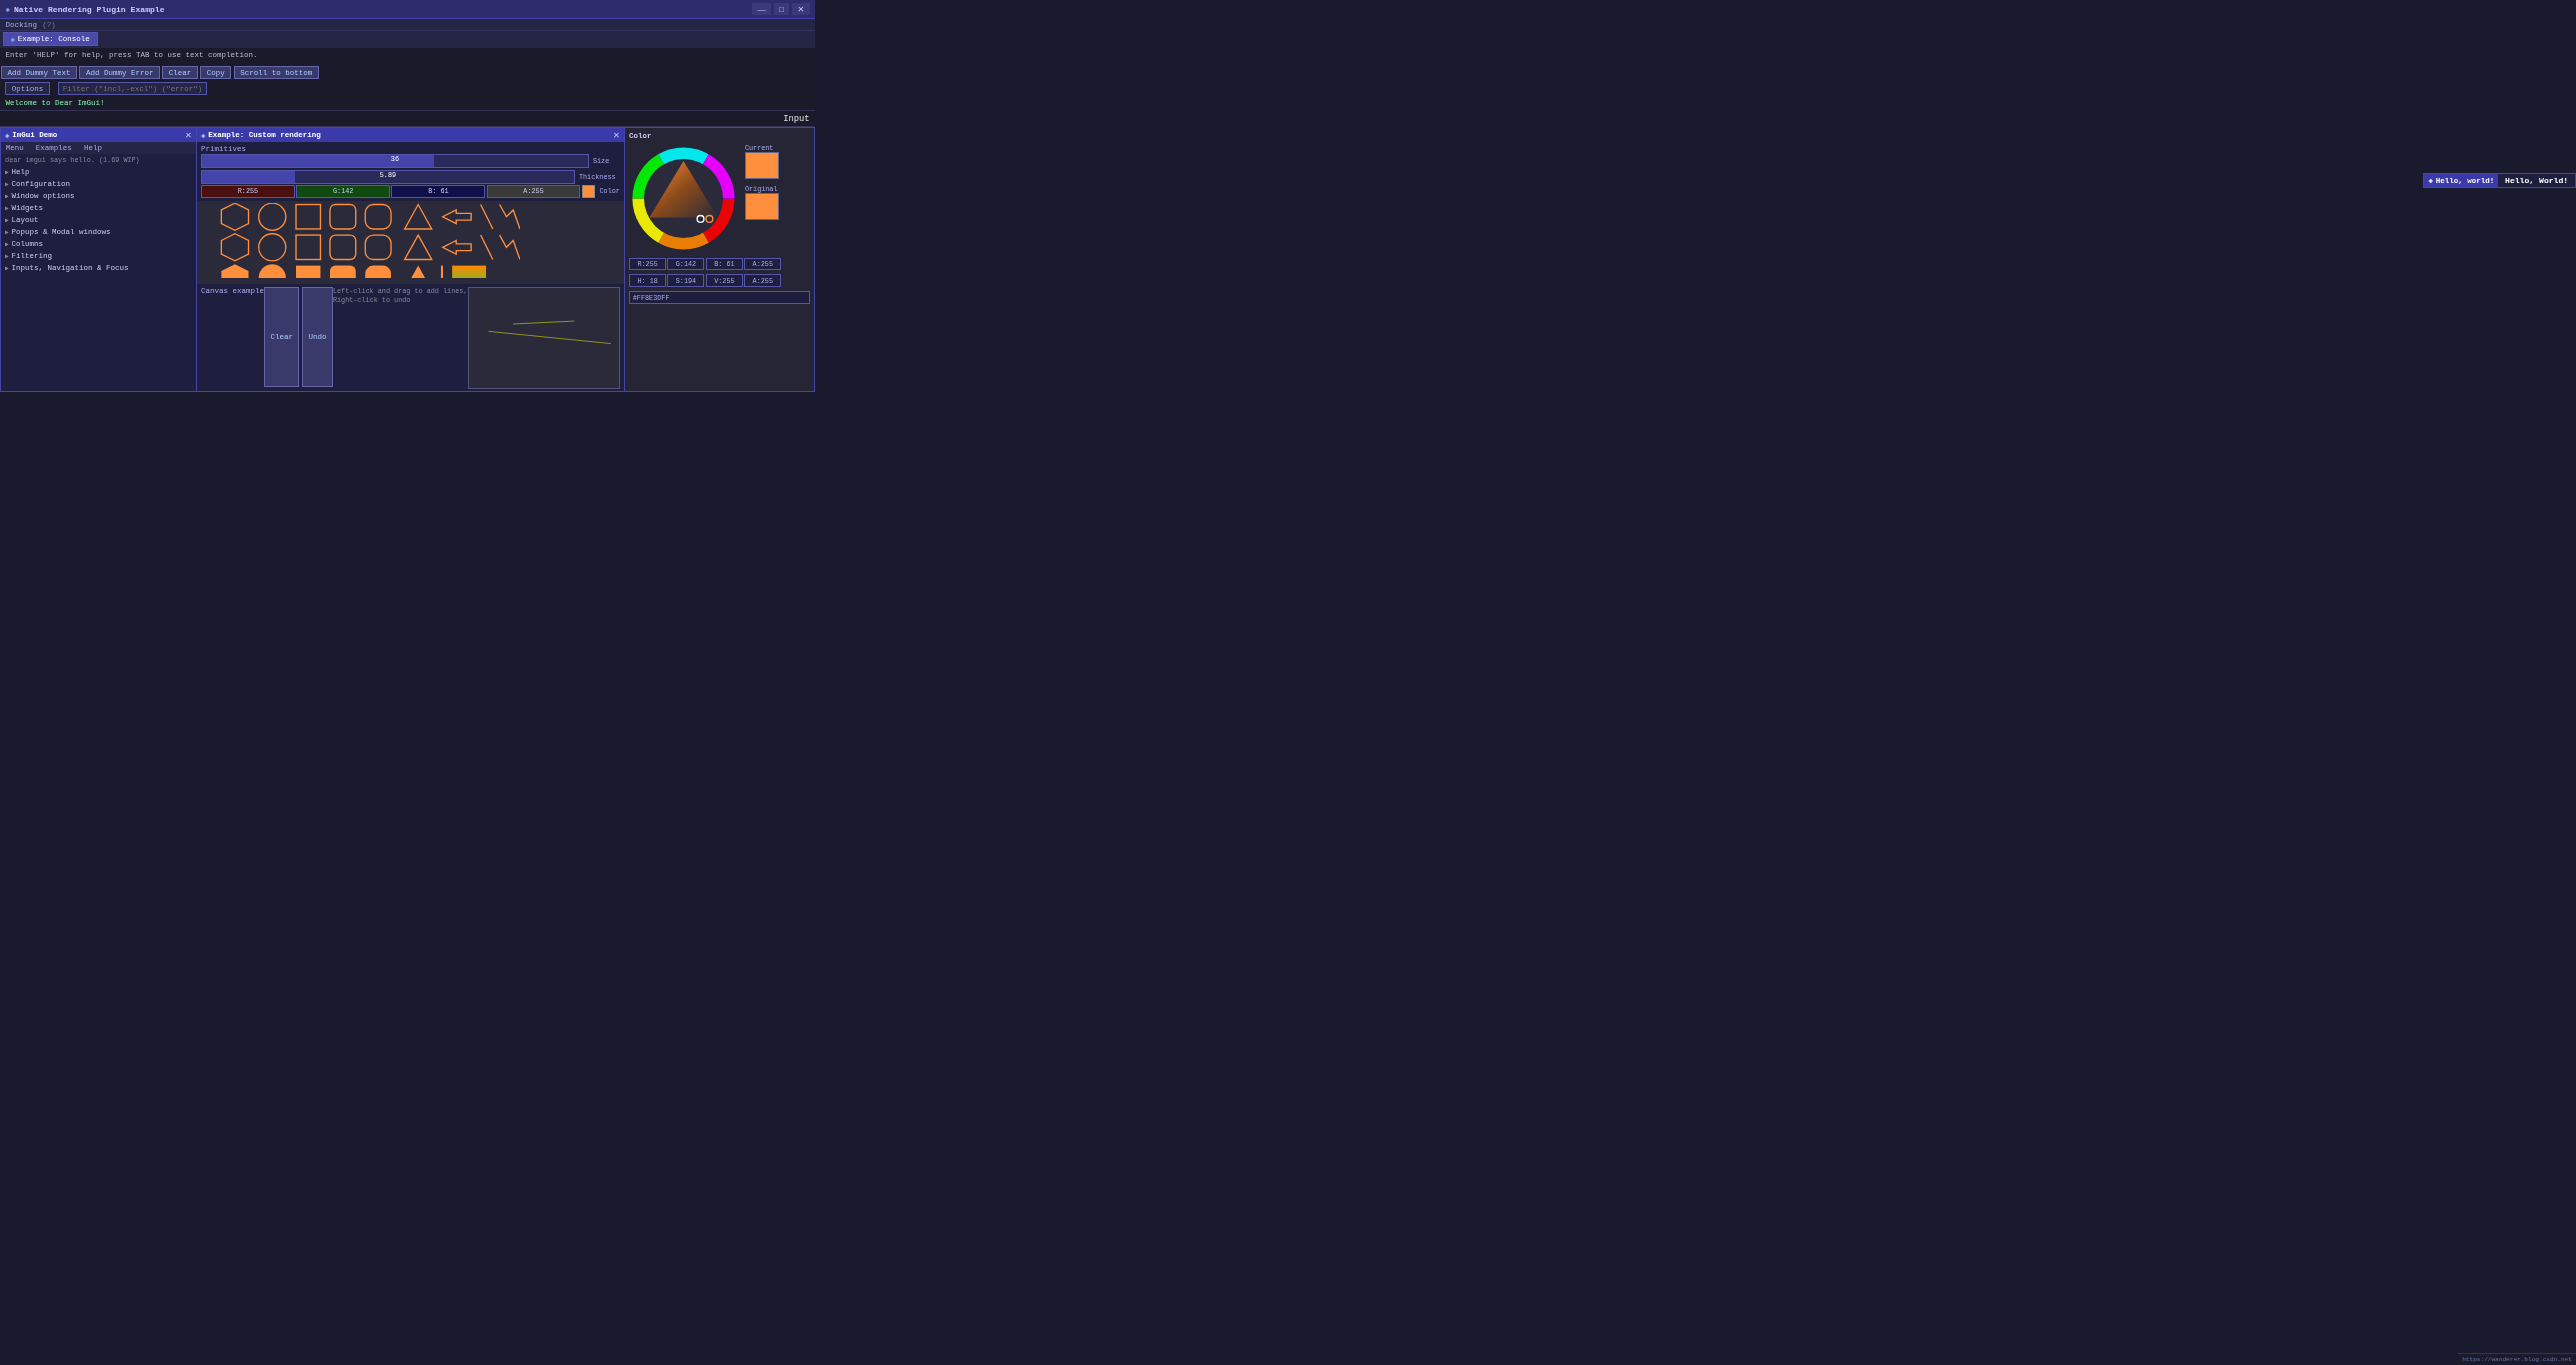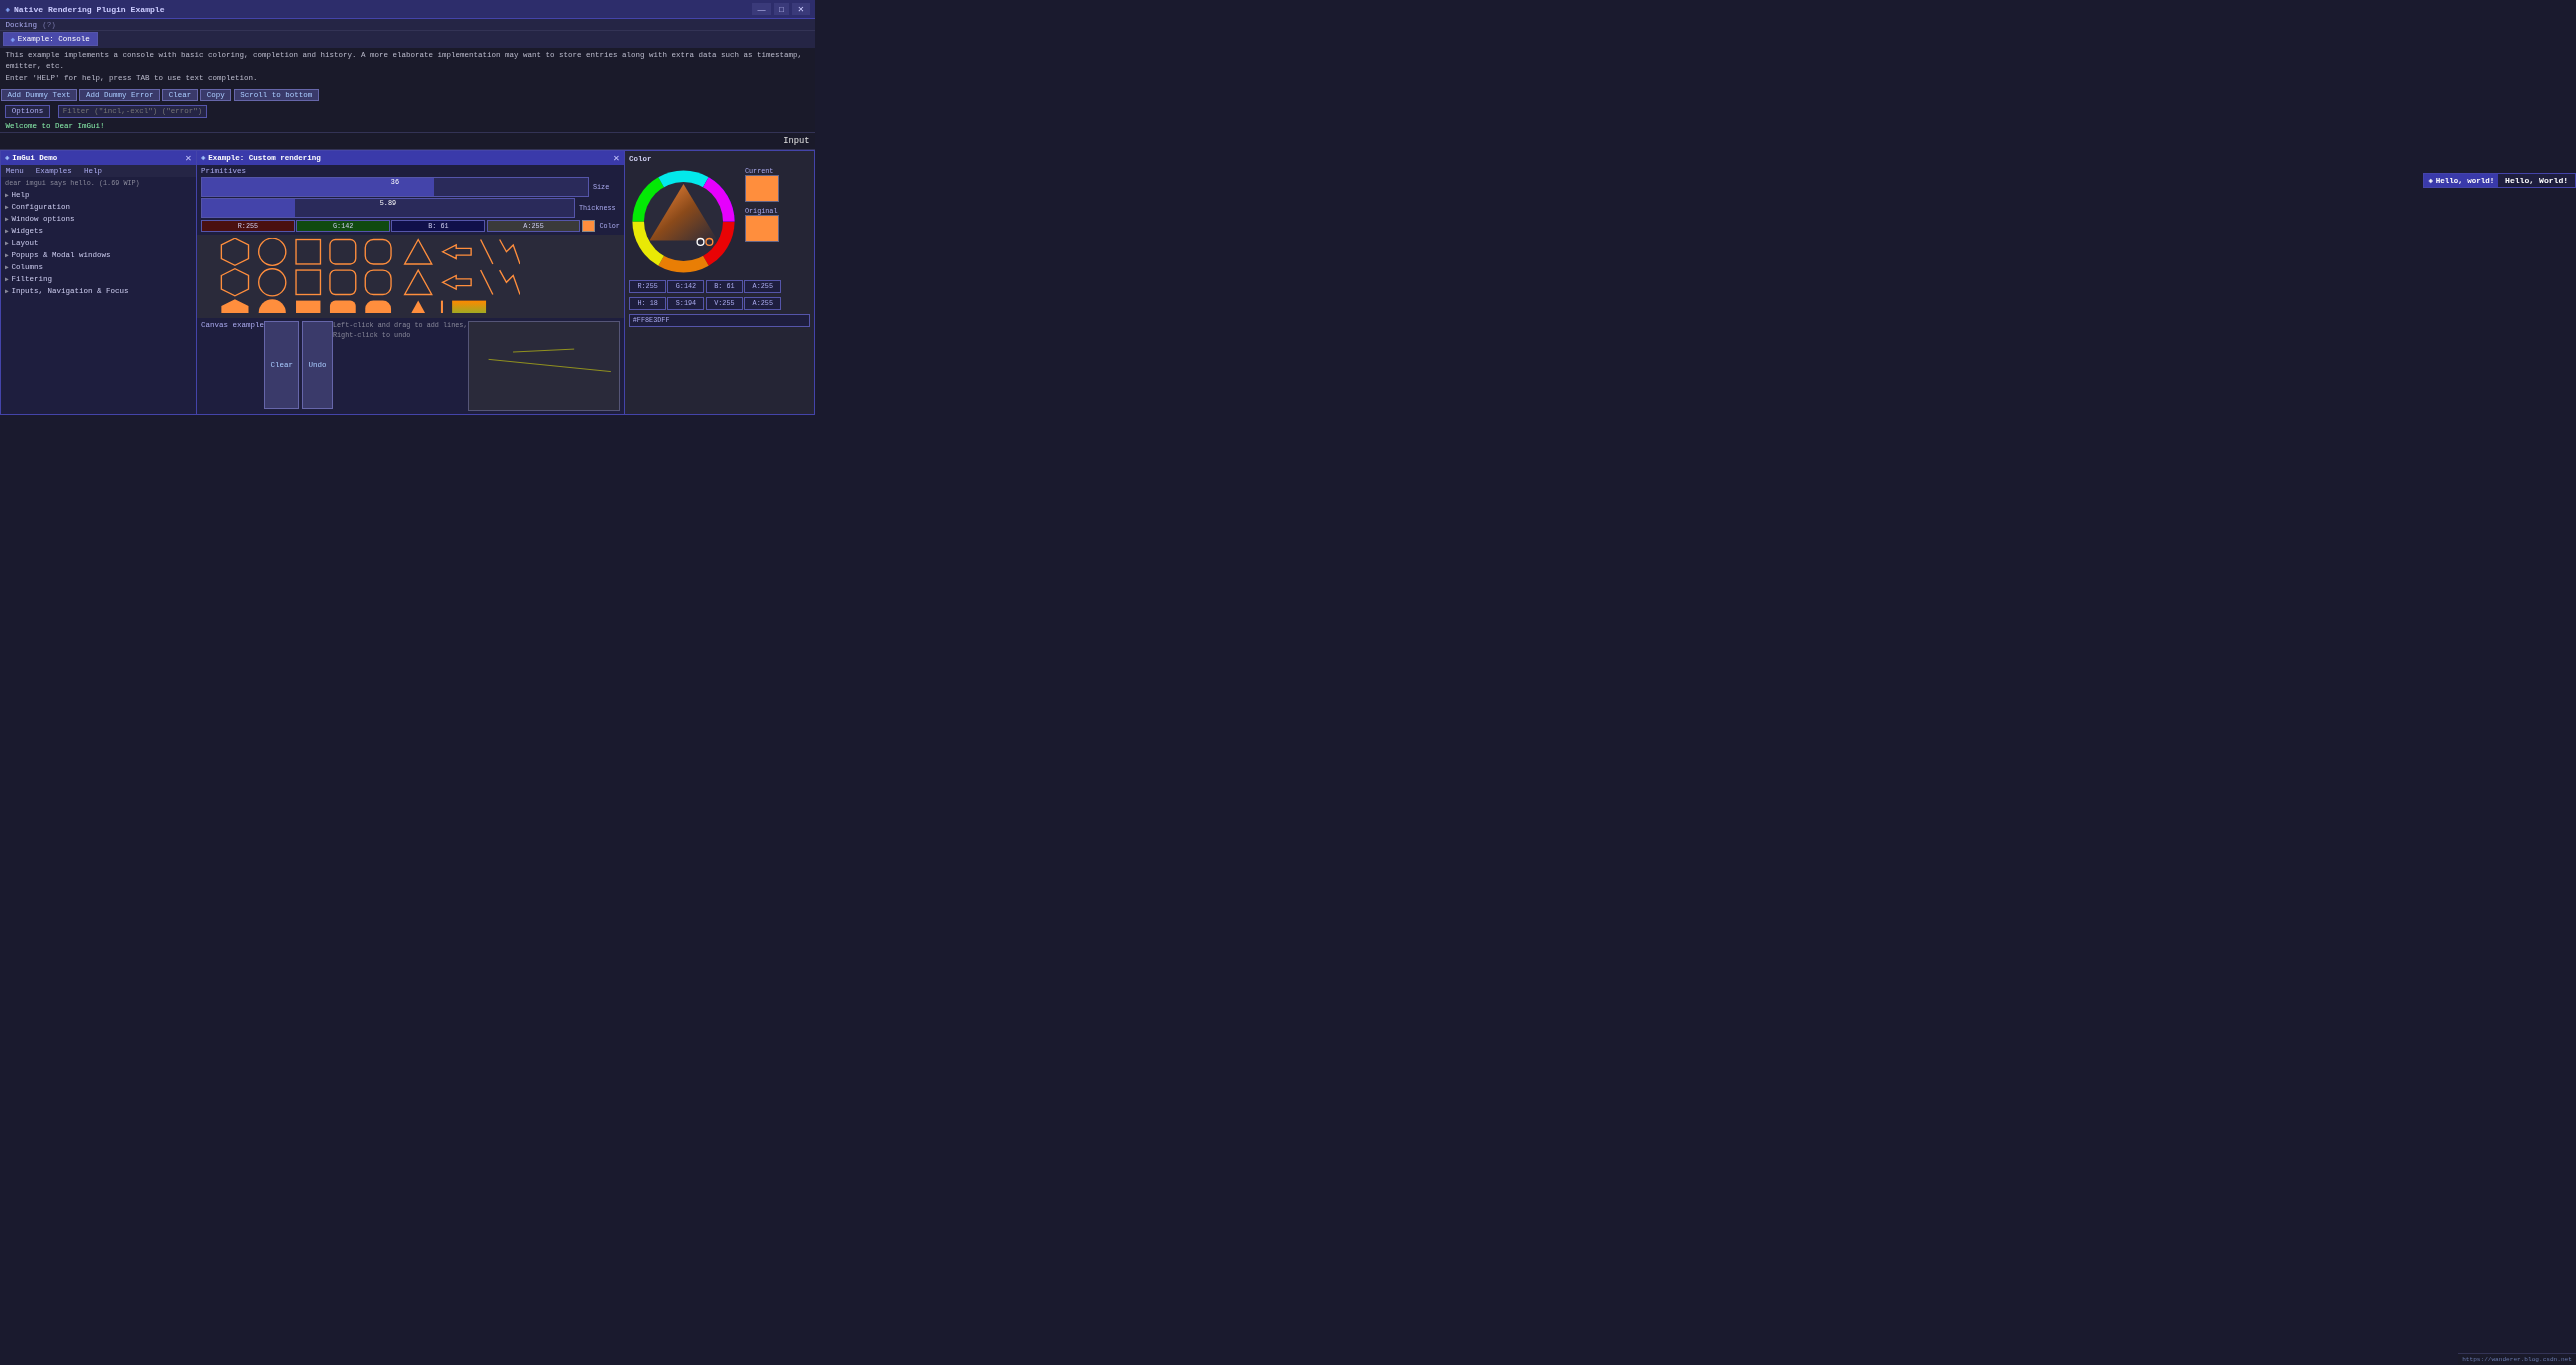--- a/index.html
+++ b/index.html
@@ -199,21 +199,21 @@
     .custom-render {
       flex: 1;
       background: #1e1e3e;
       border: 0.7px solid #4444aa;
       border-left: none;
       display: flex;
       flex-direction: column;
     }
     .slider-track {
       flex: 1;
-      height: 20px;
+      height: 14px;
       background: #2a2a5a;
       border: 0.7px solid #5555aa;
       position: relative;
       cursor: pointer;
     }
     .slider-fill {
       height: 100%;
       background: #4444aa;
       position: absolute;
       left: 0;
@@ -338,21 +338,20 @@
 <div class="console-area">
 
   <div class="console-tabs">
     <div class="console-tab active">
       <span style="color:#88aaff;">◈</span>
       <span>Example: Console</span>
     </div>
   </div>
 
   <div class="console-description">
-    <div>This example implements a console with basic coloring, completion and history. A more elaborate implementation may want to store entries along with extra data such as timestamp, emitter, etc.</div>
     <div>Enter 'HELP' for help, press TAB to use text completion.</div>
   </div>
 
   <div class="console-toolbar">
     <button class="btn-small">Add Dummy Text</button>
     <button class="btn-small">Add Dummy Error</button>
     <button class="btn-small">Clear</button>
     <button class="btn-small">Copy</button>
     <button class="btn-small">Scroll to bottom</button>
   </div>

